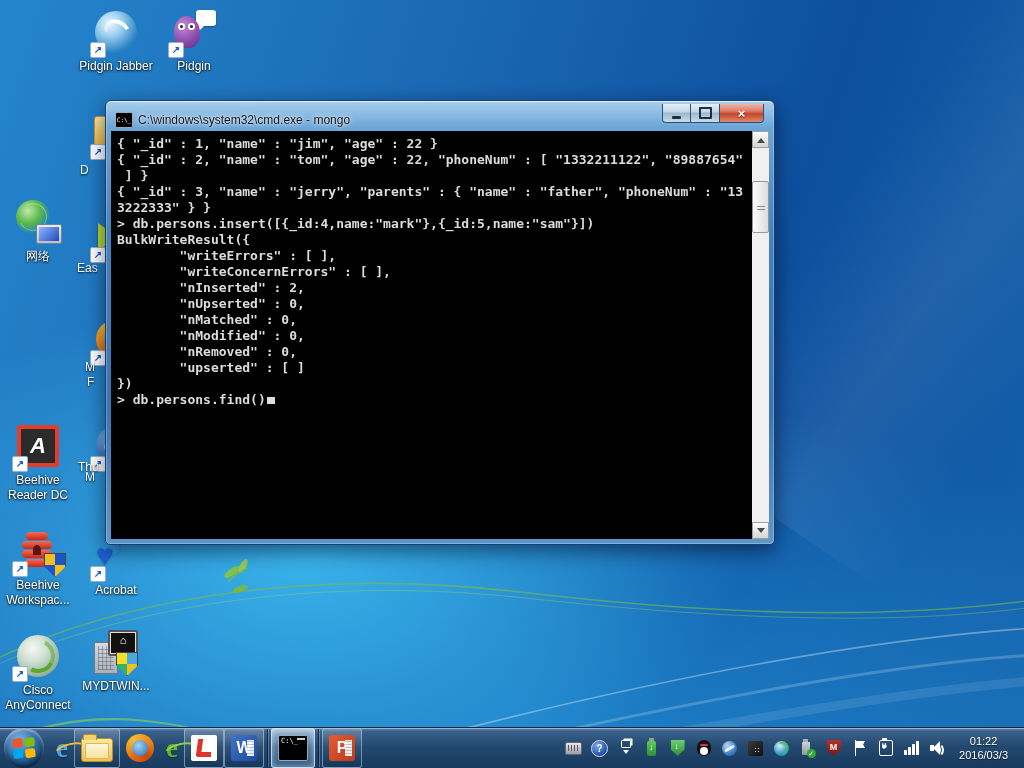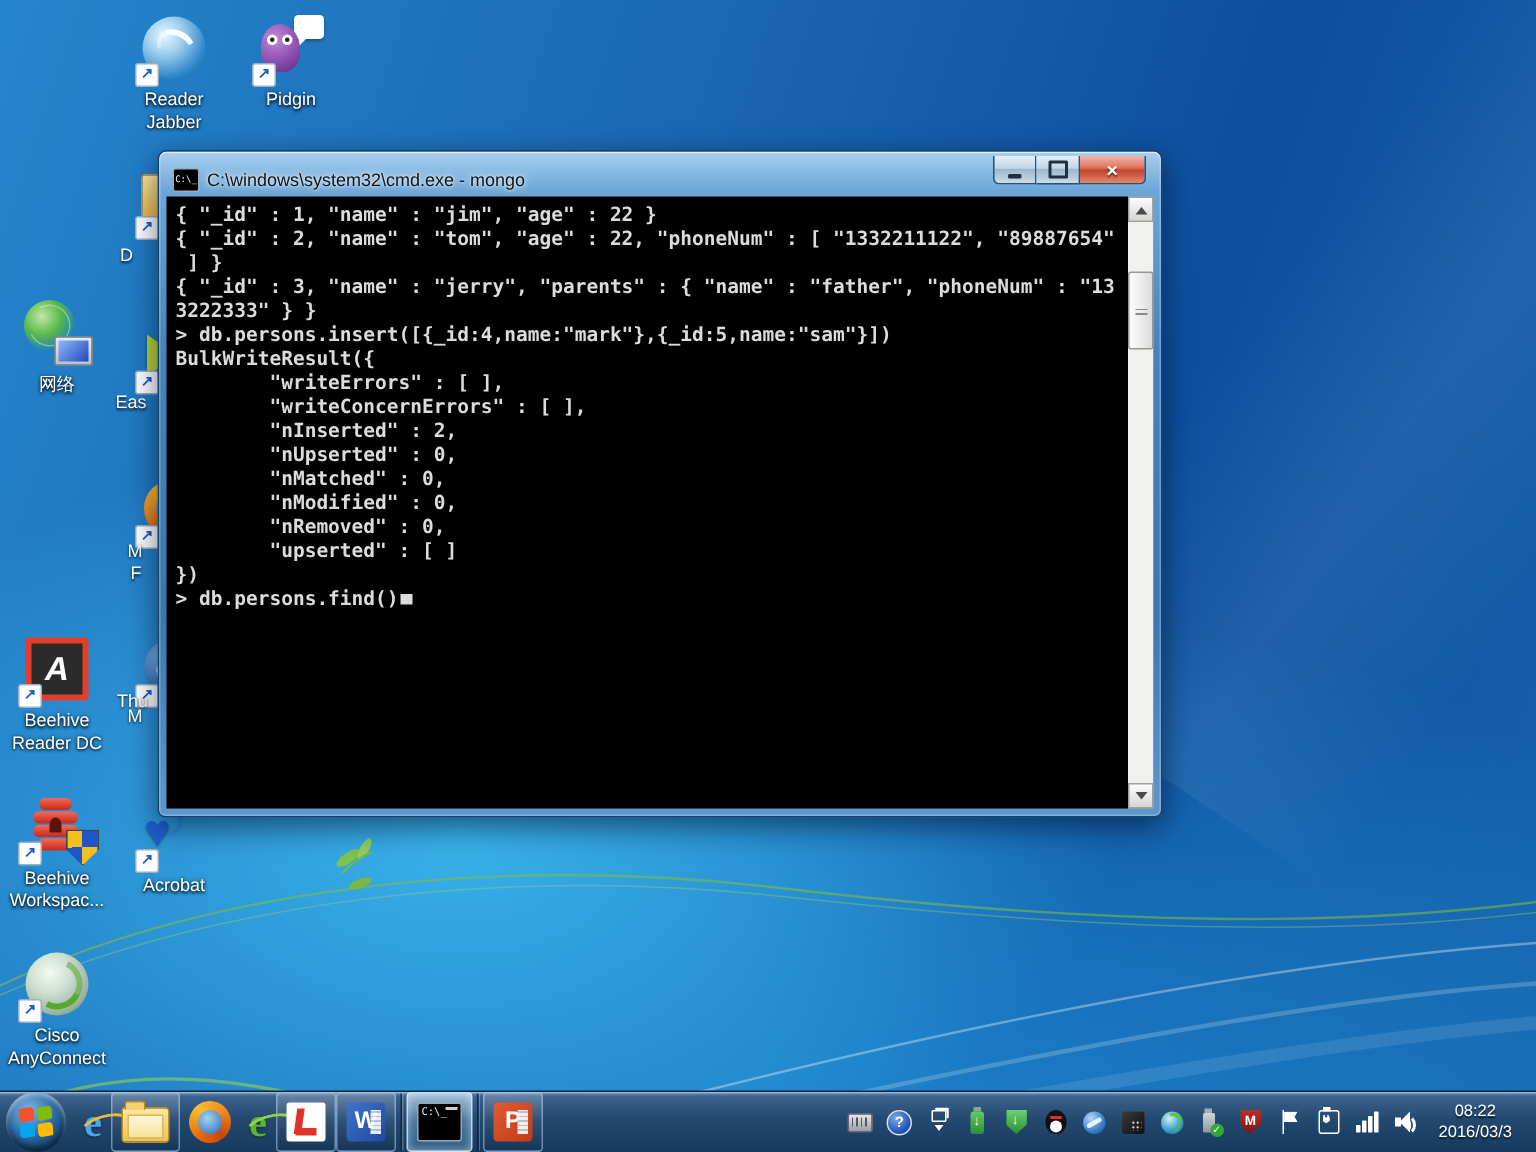--- a/index.html
+++ b/index.html
@@ -296,21 +296,21 @@
     <path d="M 300 772 C 560 700, 820 642, 1034 628" fill="none" stroke="#ffffff" stroke-width="1.6" opacity="0.35"></path>
     <path d="M 380 772 C 620 716, 860 666, 1034 655" fill="none" stroke="#ffffff" stroke-width="3" opacity="0.2"></path>
     <path d="M 470 772 C 700 726, 900 692, 1034 681" fill="none" stroke="#ffffff" stroke-width="9" opacity="0.1"></path>
   </svg>
 
   <div class="dicon" style="left:78px;top:8px">
     <div class="art">
         <div class="sphere jabber-s"></div>
         <div class="badge">↗</div>
       </div>
-    <div class="lbl">Reader Jabber</div>
+    <div class="lbl">Pidgin Jabber</div>
   </div>
   <div class="dicon" style="left:156px;top:8px">
     <div class="art">
         <div class="pidgin-bubble"></div>
         <div class="pidgin-b"></div>
         <div class="badge">↗</div>
       </div>
     <div class="lbl">Pidgin</div>
   </div>
   <div class="dicon" style="left:0;top:198px">
@@ -349,20 +349,28 @@
         <div class="badge">↗</div>
       </div>
     <div class="lbl">Acrobat</div>
   </div>
   <div class="dicon" style="left:0;top:632px">
     <div class="art">
         <div class="sphere anyc-s"></div>
         <div class="badge">↗</div>
       </div>
     <div class="lbl">Cisco AnyConnect</div>
+  </div>
+  <div class="dicon" style="left:78px;top:628px">
+    <div class="art">
+        <div class="inst-box"></div>
+        <div class="inst-mon"></div>
+        <div class="inst-shield"></div>
+      </div>
+    <div class="lbl">MYDTWIN...</div>
   </div>
 
   <div class="dicon" style="left:78px;top:110px;z-index:2">
     <div class="art">
         <div class="p-art-folder"></div>
         <div class="badge">↗</div>
       </div>
   </div>
   <div class="dicon" style="left:78px;top:213px;z-index:2">
     <div class="art">
@@ -504,18 +512,18 @@
             <i></i>
           </div>
         </div>
       <div class="tico">
           <div class="spk">
             <i></i>
             <i></i>
           </div>
         </div>
       <div class="clock">
-        <div>08:22</div>
+        <div>01:22</div>
         <div>2016/03/3</div>
       </div>
     </div>
   </div>
 </div>
 
 </body></html>

